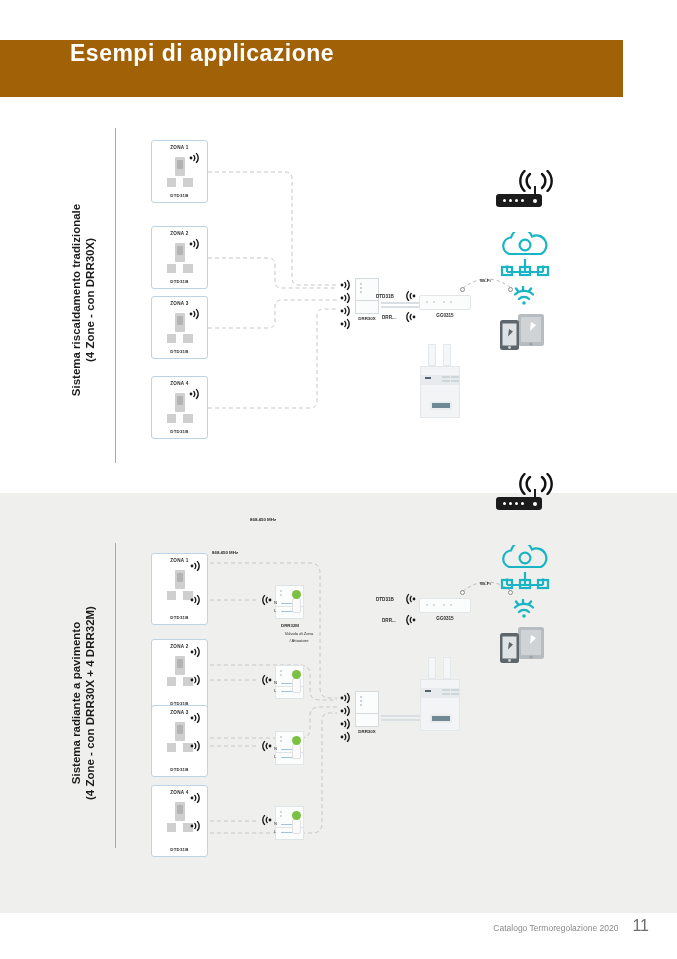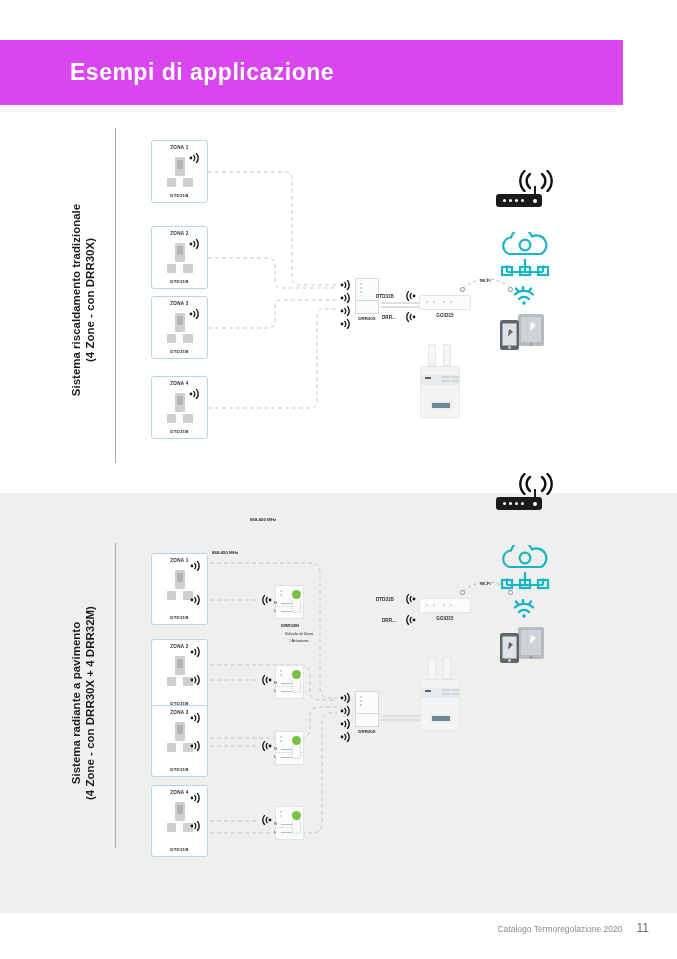--- a/index.html
+++ b/index.html
@@ -5,22 +5,22 @@
   html,body{margin:0;padding:0;}
   body{
     width:677px;height:959px;background:#ffffff;
     font-family:"Liberation Sans", sans-serif;
     overflow:hidden;position:relative;
   }
   .page{position:relative;width:677px;height:959px;}
 
   
   .header-band{
-    position:absolute;left:0;top:40px;width:623px;height:65px;
-    background:#d946ef;display:flex;align-items:center;
+    position:absolute;left:0;top:40px;width:623px;height:57px;
+    background:#a16207;display:flex;align-items:flex-start;
   }
   .header-title{
     color:#ffffff;font-size:23px;font-weight:bold;letter-spacing:.5px;
     margin-left:70px;
   }
 
   
   .section{position:absolute;left:0;width:677px;}
   .section-white{top:110px;height:383px;background:#ffffff;}
   .section-grey{top:493px;height:420px;background:#efefed;}
@@ -109,21 +109,21 @@
   
   .teal-svg{position:absolute;}
   .phones{position:absolute;}
 
   
   .footer{
     position:absolute;right:28px;bottom:24px;display:flex;align-items:baseline;gap:14px;
     color:#8a8a8a;
   }
   .footer-text{font-size:8.5px;}
-  .footer-page{font-size:12px;color:#6d6d6d;}
+  .footer-page{font-size:16px;color:#6d6d6d;}
 </style>
 </head>
 <body>
 
 <div class="page">
 
   <div class="header-band">
     <div class="header-title">Esempi di applicazione</div>
   </div>
 

